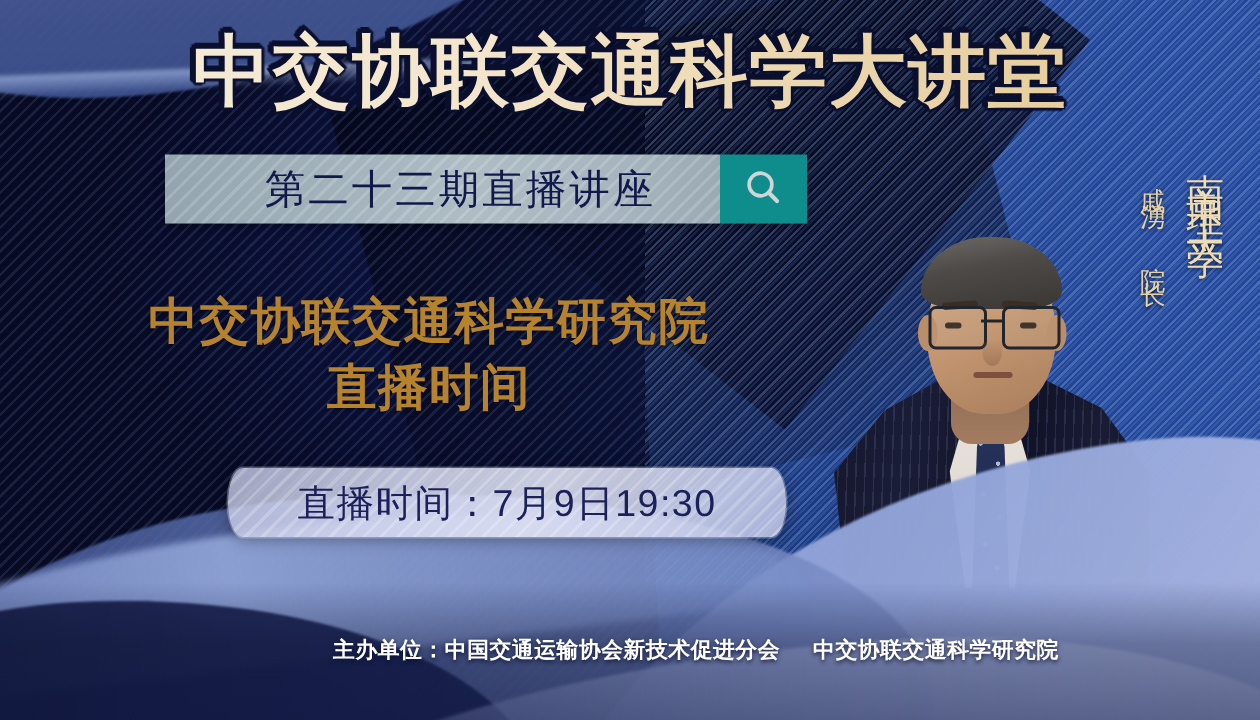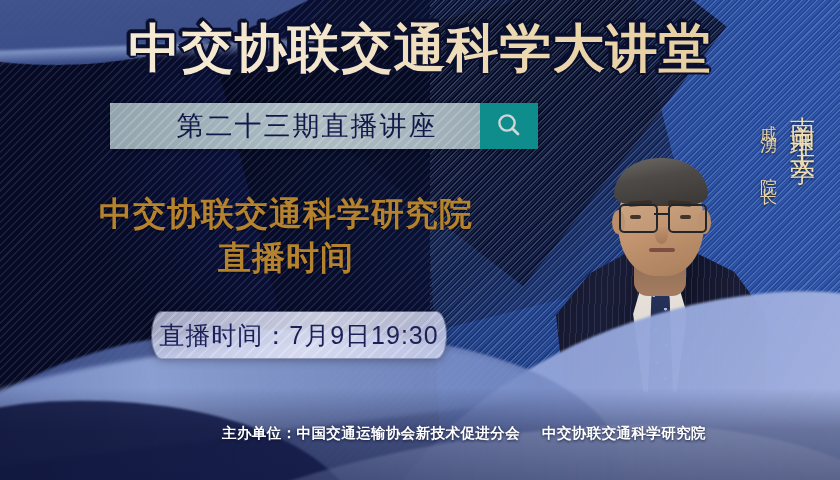--- a/index.html
+++ b/index.html
@@ -333,21 +333,21 @@
     line-height: 44px;
     color: #b5822e;
     letter-spacing: 1px;
     text-shadow: 0 1px 2px rgba(0,0,0,.55);
   }
 
   
   .time-badge {
     position: absolute;
     left: 152px; top: 312px;
-    width: 294px; height: 46px;
+    width: 372px; height: 46px;
     display: flex;
     align-items: center;
     justify-content: center;
     border-radius: 10px / 24px;
     background: linear-gradient(120deg, rgba(196,200,228,.80) 0%, rgba(214,218,240,.86) 30%, rgba(226,229,246,.88) 55%, rgba(200,205,233,.82) 100%);
     box-shadow: 0 0 0 1px rgba(225,230,250,.35), 0 2px 10px rgba(0,0,0,.35);
     overflow: hidden;
   }
   .time-badge::before {
     content: "";

